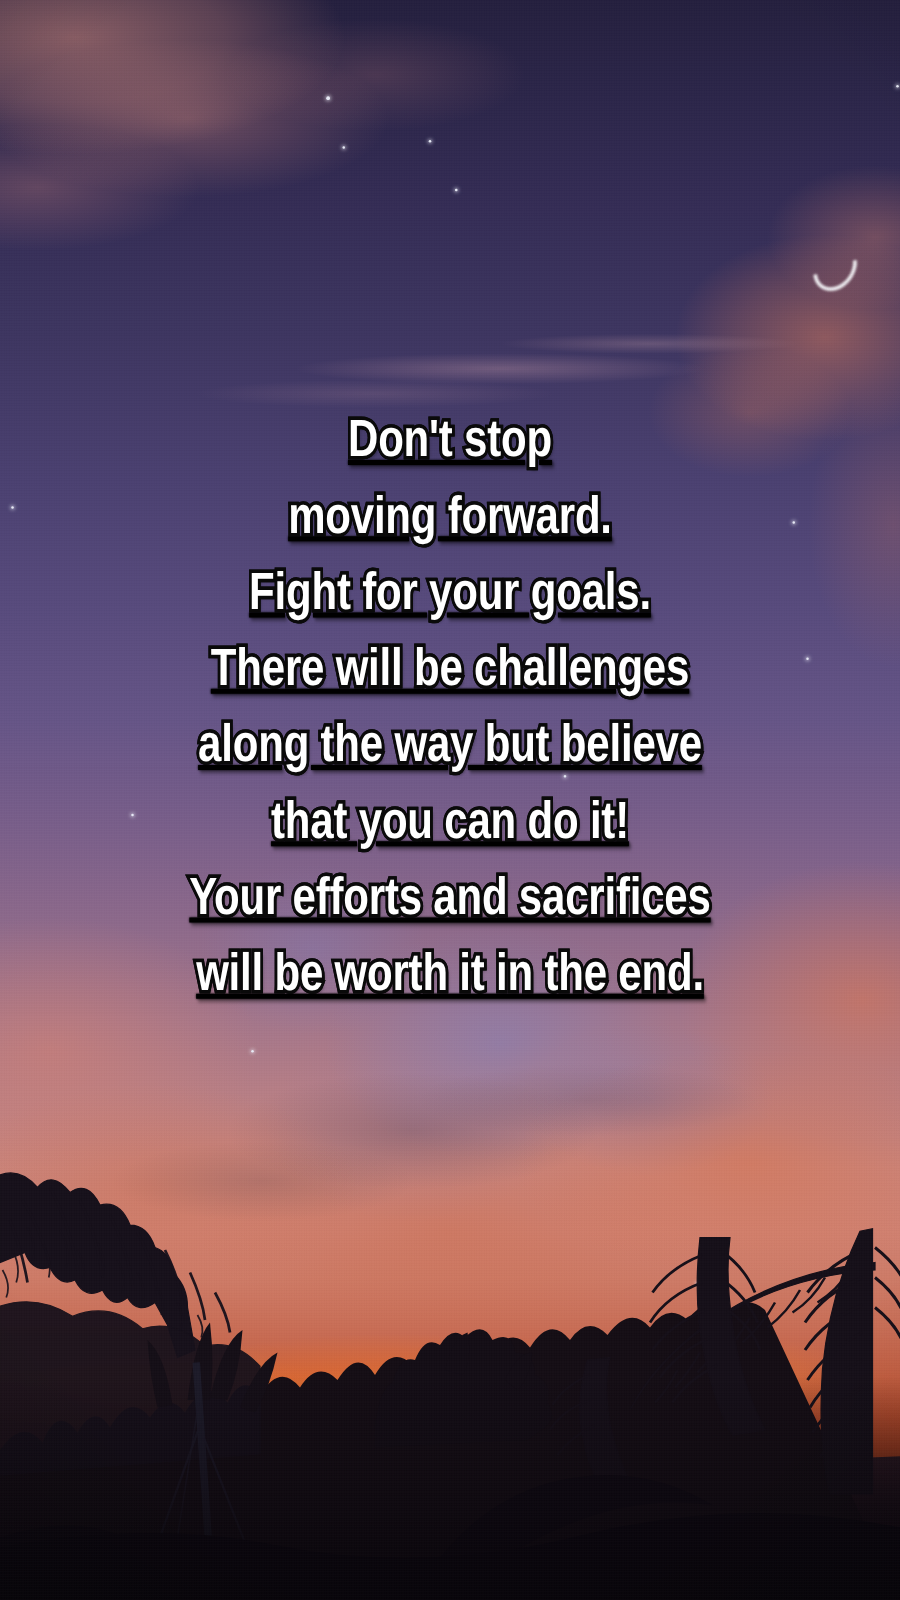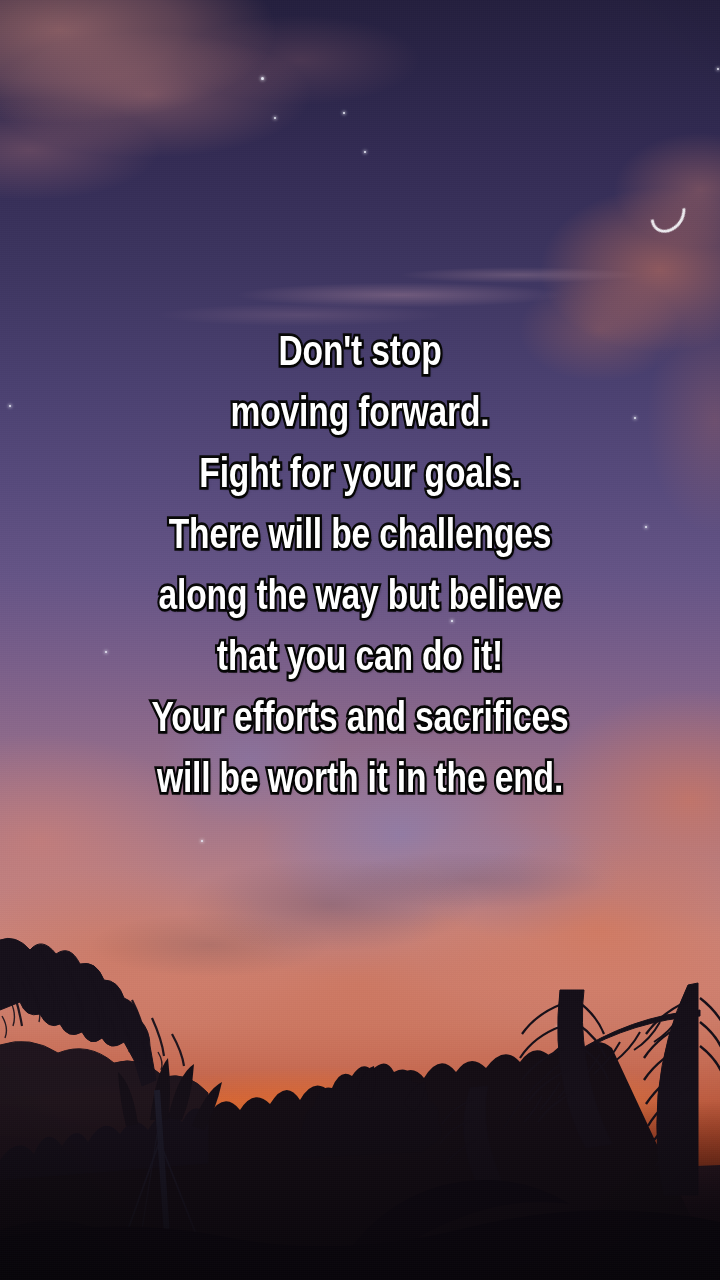--- a/index.html
+++ b/index.html
@@ -171,20 +171,21 @@
   #foliage svg { display: block; width: 720px; height: 1280px; }
 
   
   #quote-block {
     position: absolute;
     left: 0;
     right: 0;
     top: 320px;
     text-align: center;
     z-index: 40;
+    text-decoration: underline;
   }
   .quote-line {
     display: block;
     color: #ffffff;
     font-family: "Liberation Sans Narrow", "Liberation Sans", sans-serif;
     font-weight: bold;
     font-size: 42px;
     line-height: 61px;
     letter-spacing: -0.2px;
     transform: scaleX(.80);

